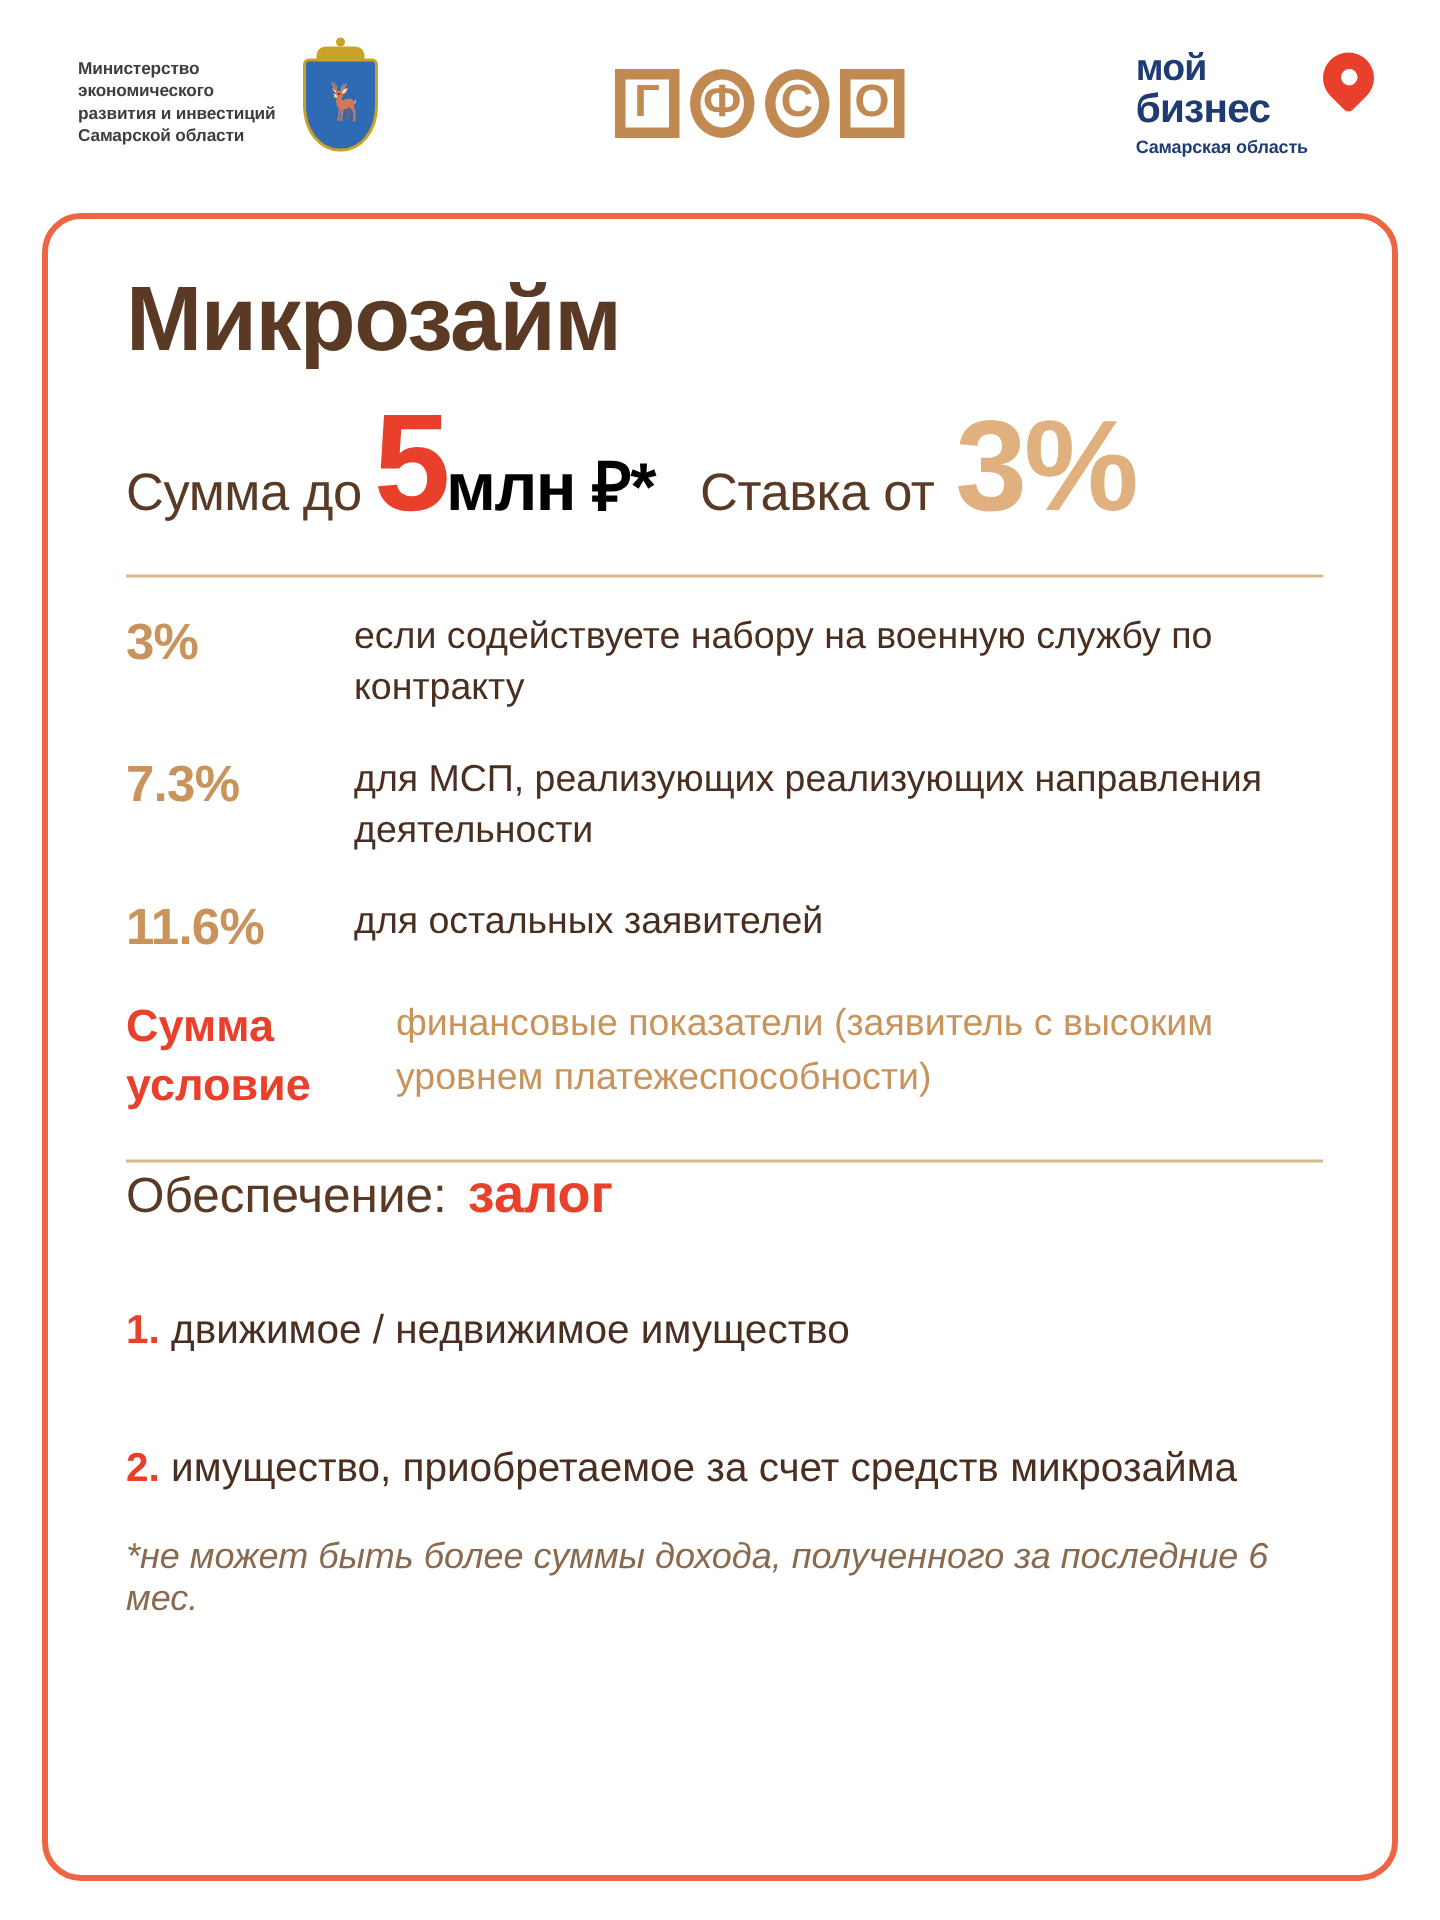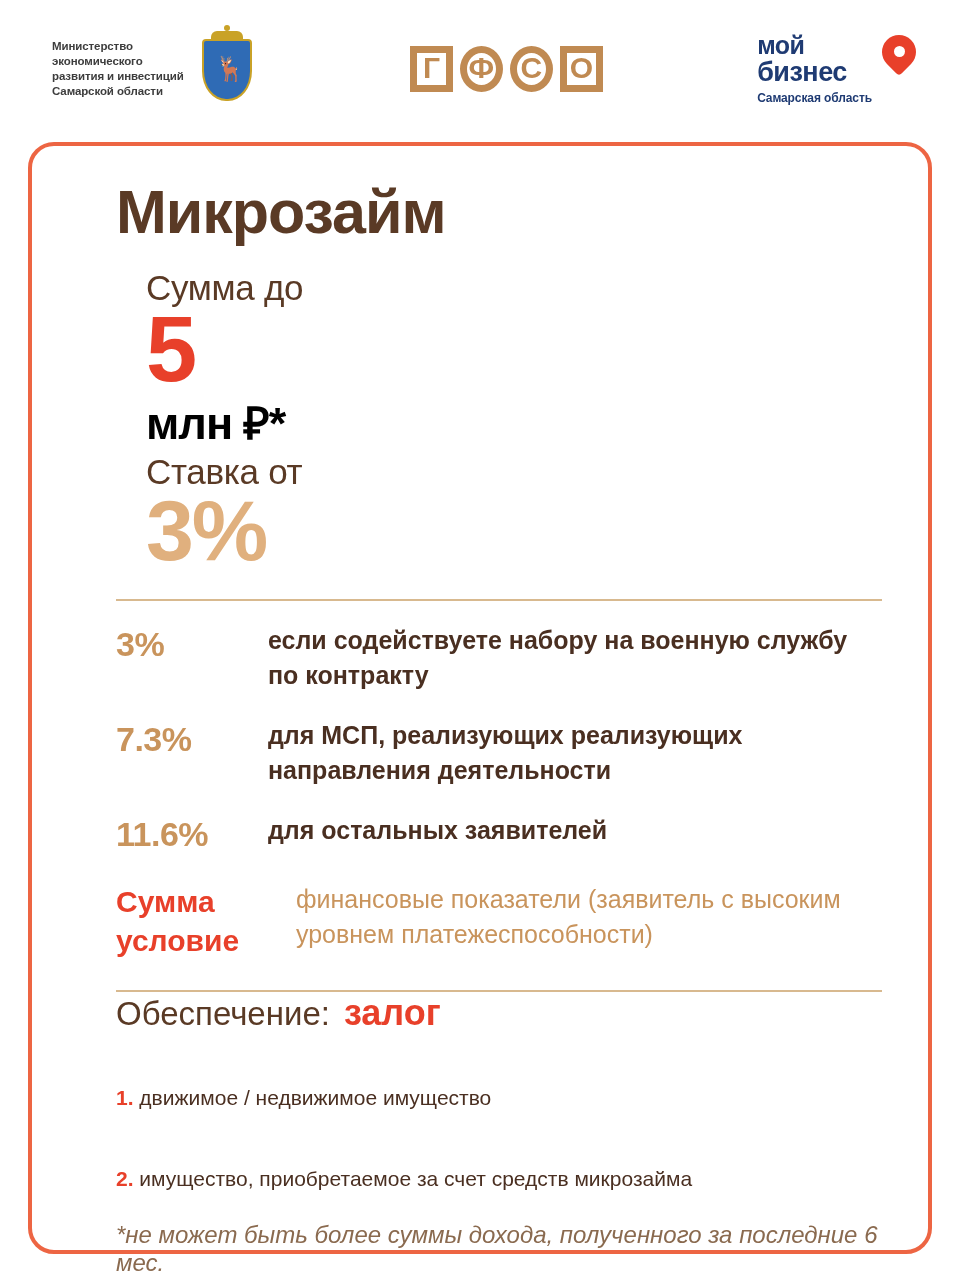--- a/index.html
+++ b/index.html
@@ -164,39 +164,38 @@
   
   .card {
     position: absolute;
     left: 28px;
     top: 142px;
     width: 904px;
     height: 1112px;
     border: 4px solid #ed6543;
     border-radius: 26px;
     box-sizing: border-box;
-    padding: 34px 46px 0 84px;
+    padding: 34px 46px 0 52px;
   }
 
   h1.title {
     margin: 0;
     font-size: 61px;
     line-height: 1.08;
     font-weight: bold;
     color: #5a3a25;
     letter-spacing: -1px;
   }
 
   
   .sumrow {
     display: flex;
     align-items: baseline;
     margin-top: 22px;
     white-space: nowrap;
-    flex-direction: column;
   }
   .sumrow .lbl {
     font-size: 35px;
     color: #5a3a25;
     letter-spacing: -0.3px;
   }
   .big-red {
     font-size: 92px;
     font-weight: bold;
     color: #e8402a;
@@ -244,21 +243,20 @@
     font-size: 34px;
     font-weight: bold;
     color: #c9945c;
     letter-spacing: -0.5px;
     line-height: 1.25;
   }
   .rate-txt {
     font-size: 25px;
     line-height: 1.38;
     color: #4a2f21;
-    font-weight: bold;
   }
 
   .important {
     display: flex;
     align-items: flex-start;
     margin-top: 4px;
   }
   .important-label {
     width: 180px;
     flex: 0 0 180px;
@@ -290,21 +288,21 @@
     margin-left: 14px;
   }
   .coll-note {
     font-size: 21px;
     font-style: italic;
     color: #5a3a25;
     margin-left: 12px;
   }
   .coll-items { margin-top: 18px; }
   .coll-item {
-    font-size: 21px;
+    font-size: 27px;
     color: #4a2f21;
     line-height: 1.65;
     margin-top: 47px;
   }
   .coll-item .num {
     color: #e8402a;
     font-weight: bold;
   }
   .footnote {
     margin-top: 24px;

